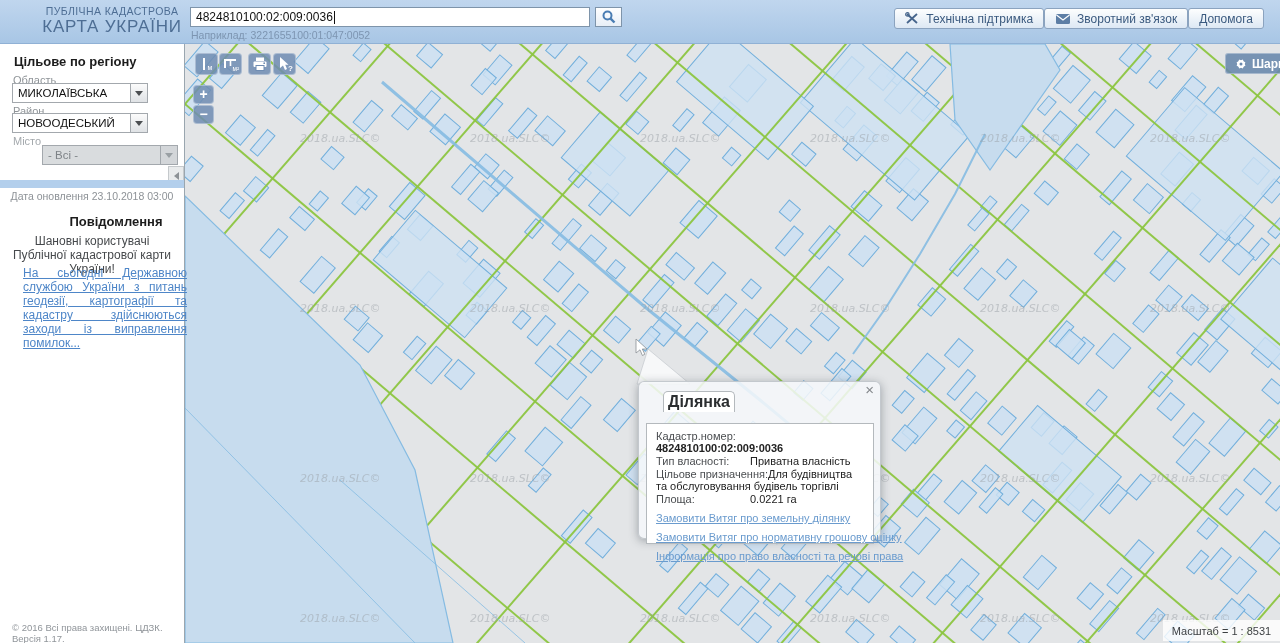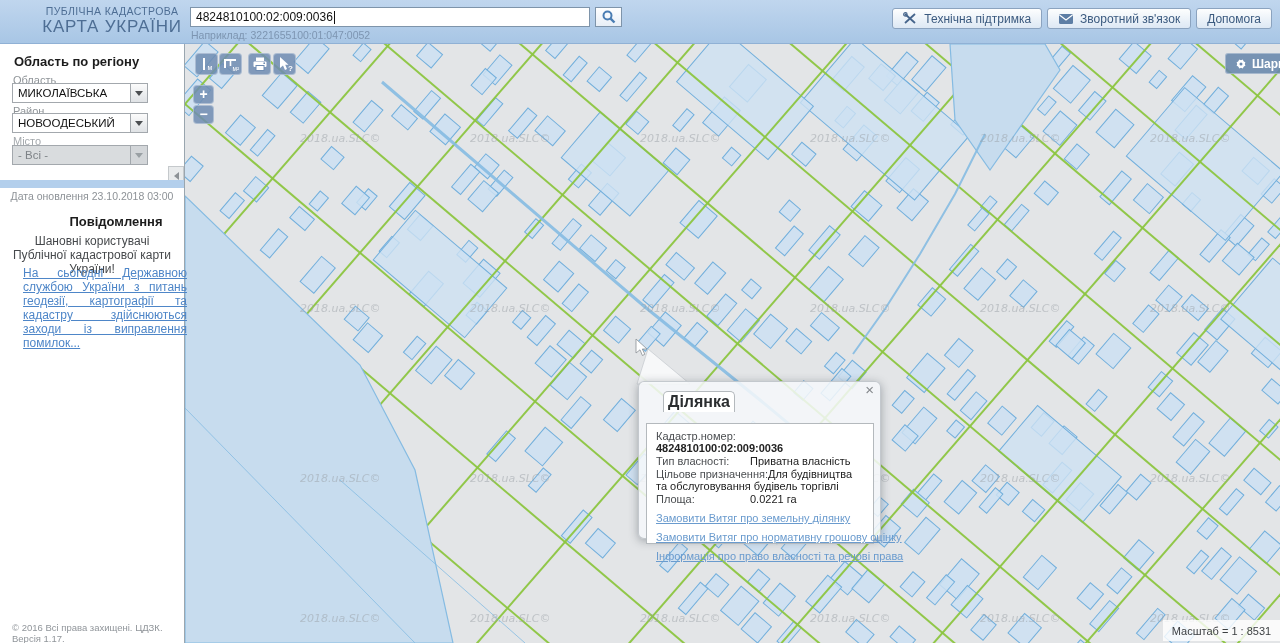--- a/index.html
+++ b/index.html
@@ -13,21 +13,21 @@
   .logo .l1 { font-size:10.5px; letter-spacing:.4px; }
   .logo .l2 { font-size:17px; letter-spacing:.8px; margin-top:0px; }
   .search-box { position:absolute; left:190px; top:7px; width:400px; height:20px;
     background:#fff; border:1px solid #7e94aa; font-size:12px; color:#111;
     display:flex; align-items:center; padding-left:5px; }
   .caret { display:inline-block; width:1px; height:13px; background:#111; margin-left:1px; }
   .search-btn { position:absolute; left:595px; top:7px; width:27px; height:20px;
     background:linear-gradient(#ffffff,#e8eff7); border:1px solid #7e94aa;
     display:flex; align-items:center; justify-content:center; cursor:pointer; }
   .hint { position:absolute; left:191px; top:29px; font-size:10.5px; color:#7d95b1; }
-  .hdr-buttons { position:absolute; right:8px; top:8px; display:flex; gap:5px; }
+  .hdr-buttons { position:absolute; right:16px; top:8px; display:flex; }
   .hdr-btn { height:21px; padding:0 10px; display:flex; align-items:center; gap:6px;
     background:linear-gradient(#fdfefe,#dde8f4); border:1px solid #8ba3bf; border-radius:3px;
     font-size:12px; color:#3b5a7f; cursor:pointer; white-space:nowrap; }
 
   
   .sidebar { position:absolute; left:0; top:44px; width:185px; height:599px;
     background:#fff; border-right:1px solid #9aa6af; z-index:20; }
   .flt-title { position:absolute; left:14px; top:10px; font-size:13px; font-weight:bold; color:#1c1c1c; }
   .fld-label { position:absolute; left:13px; font-size:11px; color:#8f9498; }
   .sel { position:absolute; left:12px; width:136px; height:20px; background:#fff;
@@ -120,40 +120,40 @@
       </svg>
       <span>Зворотний зв'язок</span>
     </div>
     <div class="hdr-btn">
       <span>Допомога</span>
     </div>
   </div>
 </div>
 
 <div class="sidebar">
-  <div class="flt-title">Область по регіону</div>
+  <div class="flt-title">Цільове по регіону</div>
 
   <div class="fld-label" style="top:30px;">Область</div>
   <div class="sel" style="top:39px;">
     <span class="val">МИКОЛАЇВСЬКА</span>
     <span class="arrbtn">
         <span class="arr"></span>
       </span>
   </div>
 
   <div class="fld-label" style="top:61px;">Район</div>
   <div class="sel" style="top:69px;">
     <span class="val">НОВООДЕСЬКИЙ</span>
     <span class="arrbtn">
         <span class="arr"></span>
       </span>
   </div>
 
   <div class="fld-label" style="top:91px; color:#a4a9ad;">Місто</div>
-  <div class="sel disabled" style="top:101px;">
+  <div class="sel disabled" style="top:101px;margin-left:30px;">
     <span class="val">- Всі -</span>
     <span class="arrbtn">
         <span class="arr"></span>
       </span>
   </div>
 
   <div class="collapse-btn">
       <span class="tri"></span>
     </div>
   <div class="blue-strip"></div>

